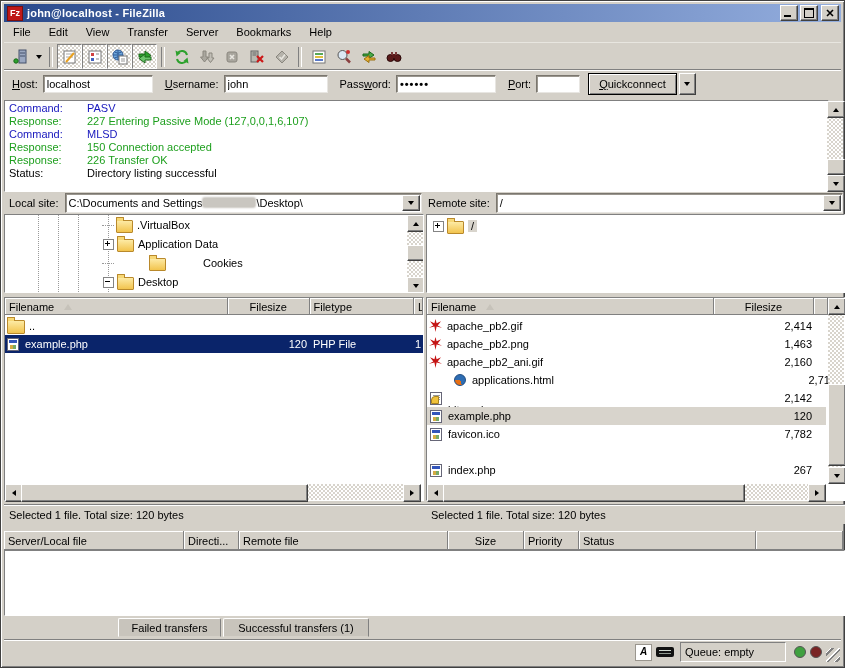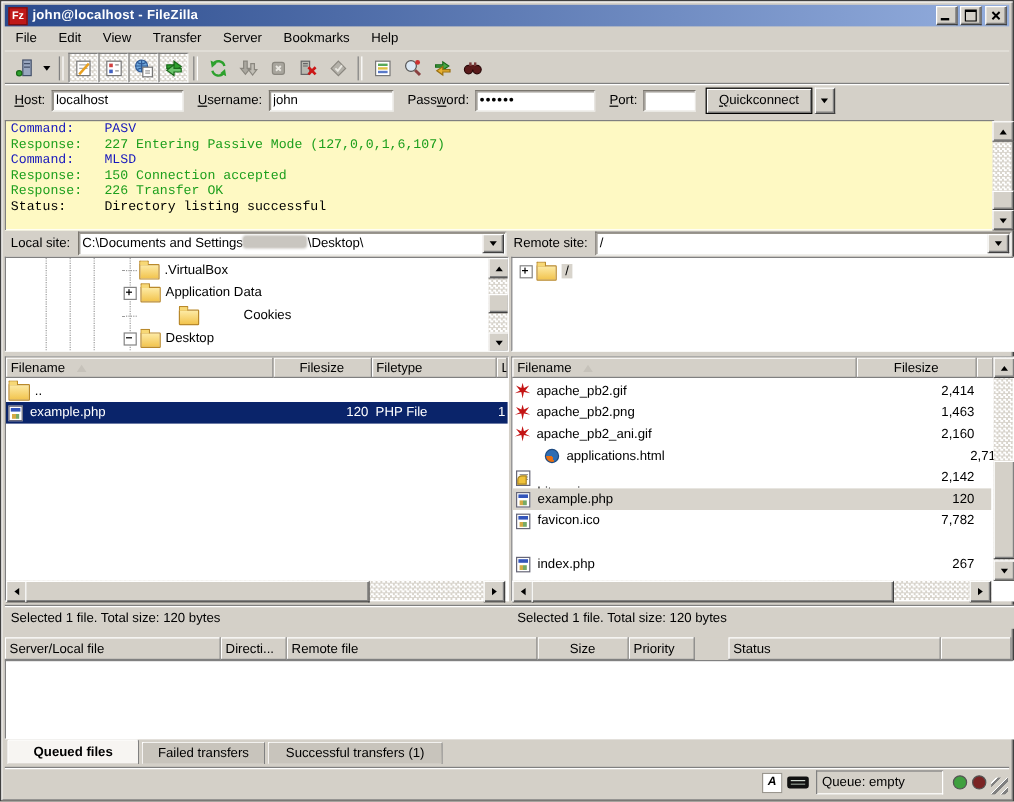--- a/index.html
+++ b/index.html
@@ -28,21 +28,21 @@
   .tri-lf{width:0;height:0;border-top:3px solid transparent;border-bottom:3px solid transparent;border-right:4px solid #000;}
   .tri-rt{width:0;height:0;border-top:3px solid transparent;border-bottom:3px solid transparent;border-left:4px solid #000;}
   
   .quickbar{position:absolute;left:3px;top:68px;right:3px;height:28px;display:flex;align-items:center;border-top:1px solid #808080;box-shadow:0 1px 0 #fff inset;}
   .qlabel{margin:0 5px 0 8px;}
   .qfield{height:16px;background:#fff;border:1px solid;border-color:#7a766e #e8e6e2 #e8e6e2 #7a766e;box-shadow:inset 1px 1px 0 #9a968e;font-family:"Liberation Sans",sans-serif;font-size:11px;padding:0 3px;}
   .accel{text-decoration:underline;}
   .qbtn{height:20px;margin-left:8px;padding:0 10px;background:#d4d0c8;border:1px solid #000;box-shadow:inset 1px 1px 0 #fff, inset -1px -1px 0 #808080;display:flex;align-items:center;}
   .qbtn-dd{width:15px;height:20px;margin-left:2px;background:#d4d0c8;border:1px solid;border-color:#fff #404040 #404040 #fff;box-shadow:inset -1px -1px 0 #808080;display:flex;align-items:center;justify-content:center;}
   
-  .log{position:absolute;left:3px;top:99px;width:823px;height:89px;background:#fef9c3;border:1px solid;border-color:#808080 #fff #fff #808080;overflow:hidden;padding-top:1px;font-family:Liberation Mono, monospace;}
+  .log{position:absolute;left:3px;top:99px;width:823px;height:89px;background:#ffffff;border:1px solid;border-color:#808080 #fff #fff #808080;overflow:hidden;padding-top:1px;}
   .logline{display:flex;line-height:13px;}
   .loglabel{width:78px;padding-left:4px;flex:none;}
   .cmd{color:#1717bd;}
   .rsp{color:#1d9f1d;}
   .sts{color:#000;}
   
   .sb-v{position:absolute;width:16px;background-image:repeating-conic-gradient(#fff 0% 25%, #d8d4cc 0% 50%);background-size:4px 4px;}
   .sb-h{position:absolute;height:16px;background-image:repeating-conic-gradient(#fff 0% 25%, #d8d4cc 0% 50%);background-size:4px 4px;}
   .sb-btn{position:absolute;width:16px;height:15px;background:#d4d0c8;border:1px solid;border-color:#fff #404040 #404040 #fff;box-shadow:inset -1px -1px 0 #808080;display:flex;align-items:center;justify-content:center;}
   .sb-thumb{position:absolute;background:#d4d0c8;border:1px solid;border-color:#fff #404040 #404040 #fff;box-shadow:inset -1px -1px 0 #808080;}
@@ -487,32 +487,29 @@
       </div>
     <div class="hcell" style="width:209px;height:19px;">
         <span>Remote file</span>
       </div>
     <div class="hcell right" style="width:76px;height:19px;">
         <span>Size</span>
       </div>
     <div class="hcell" style="width:55px;height:19px;">
         <span>Priority</span>
       </div>
-    <div class="hcell" style="width:177px;height:19px;margin-left:28px;">
+    <div class="hcell" style="width:177px;height:19px;">
         <span>Status</span>
       </div>
     <div class="hcell" style="flex:1;height:19px;">
         <span></span>
       </div>
   </div>
   <div class="queuebody" style="left:3px;top:549px;width:839px;height:64px;"></div>
 
-  <div class="tab active" style="left:5px;top:615px;width:110px;">
-      <span>Queued files</span>
-    </div>
   <div class="tab" style="left:117px;top:617px;width:103px;">
       <span>Failed transfers</span>
     </div>
   <div class="tab" style="left:222px;top:617px;width:146px;">
       <span>Successful transfers (1)</span>
     </div>
 
   <div class="mainstatus">
     <div style="flex:1;"></div>
     <div class="atype">A</div>

